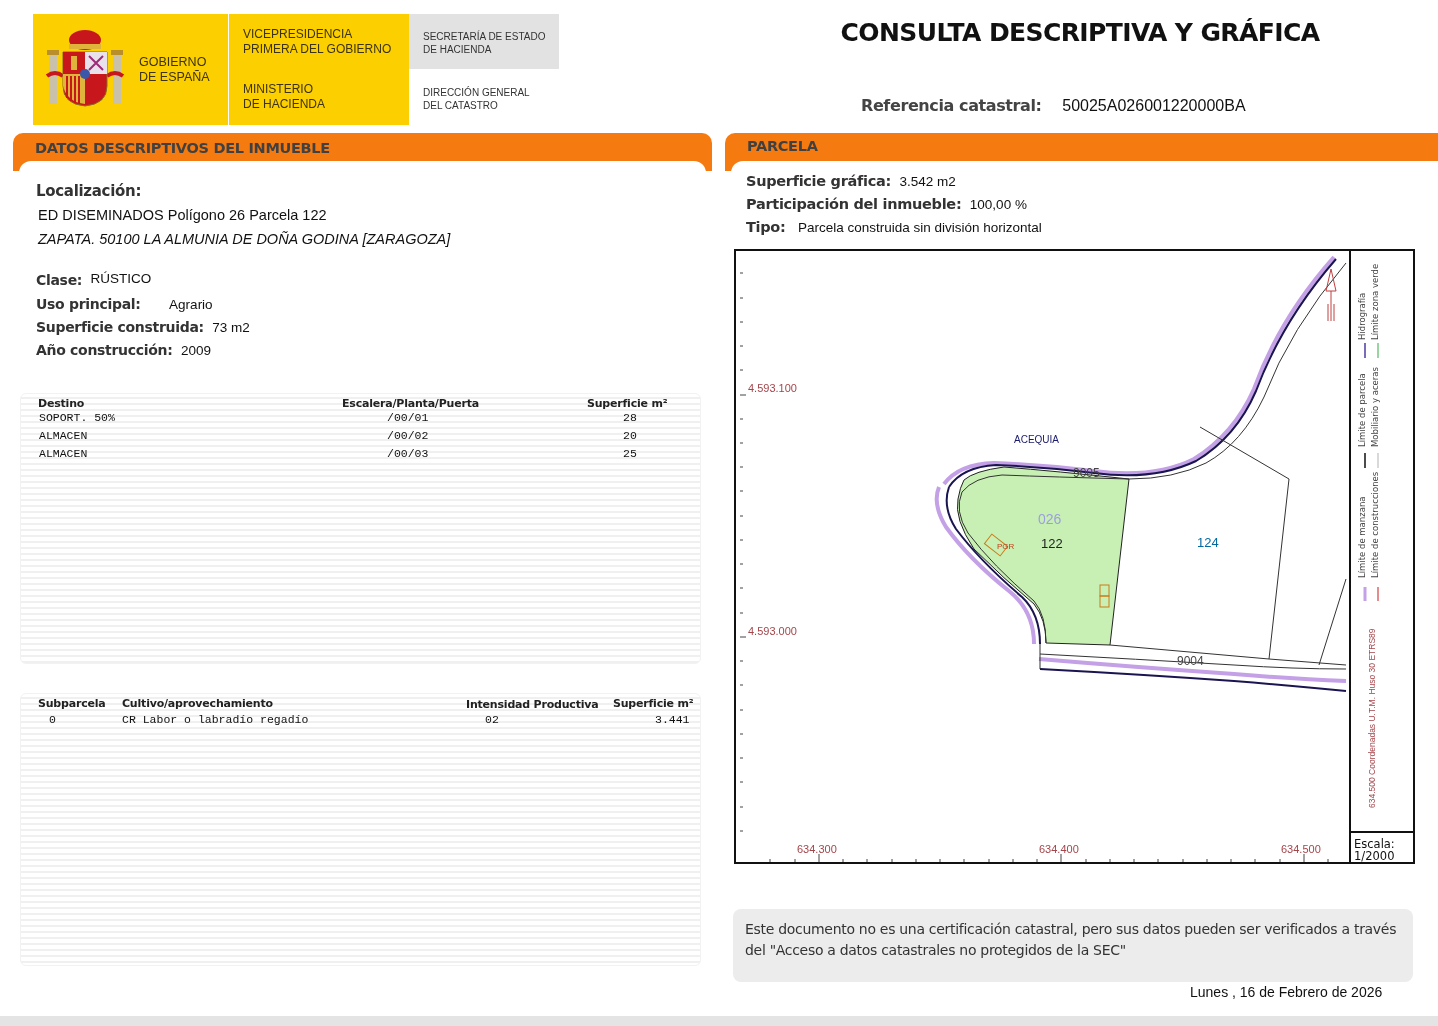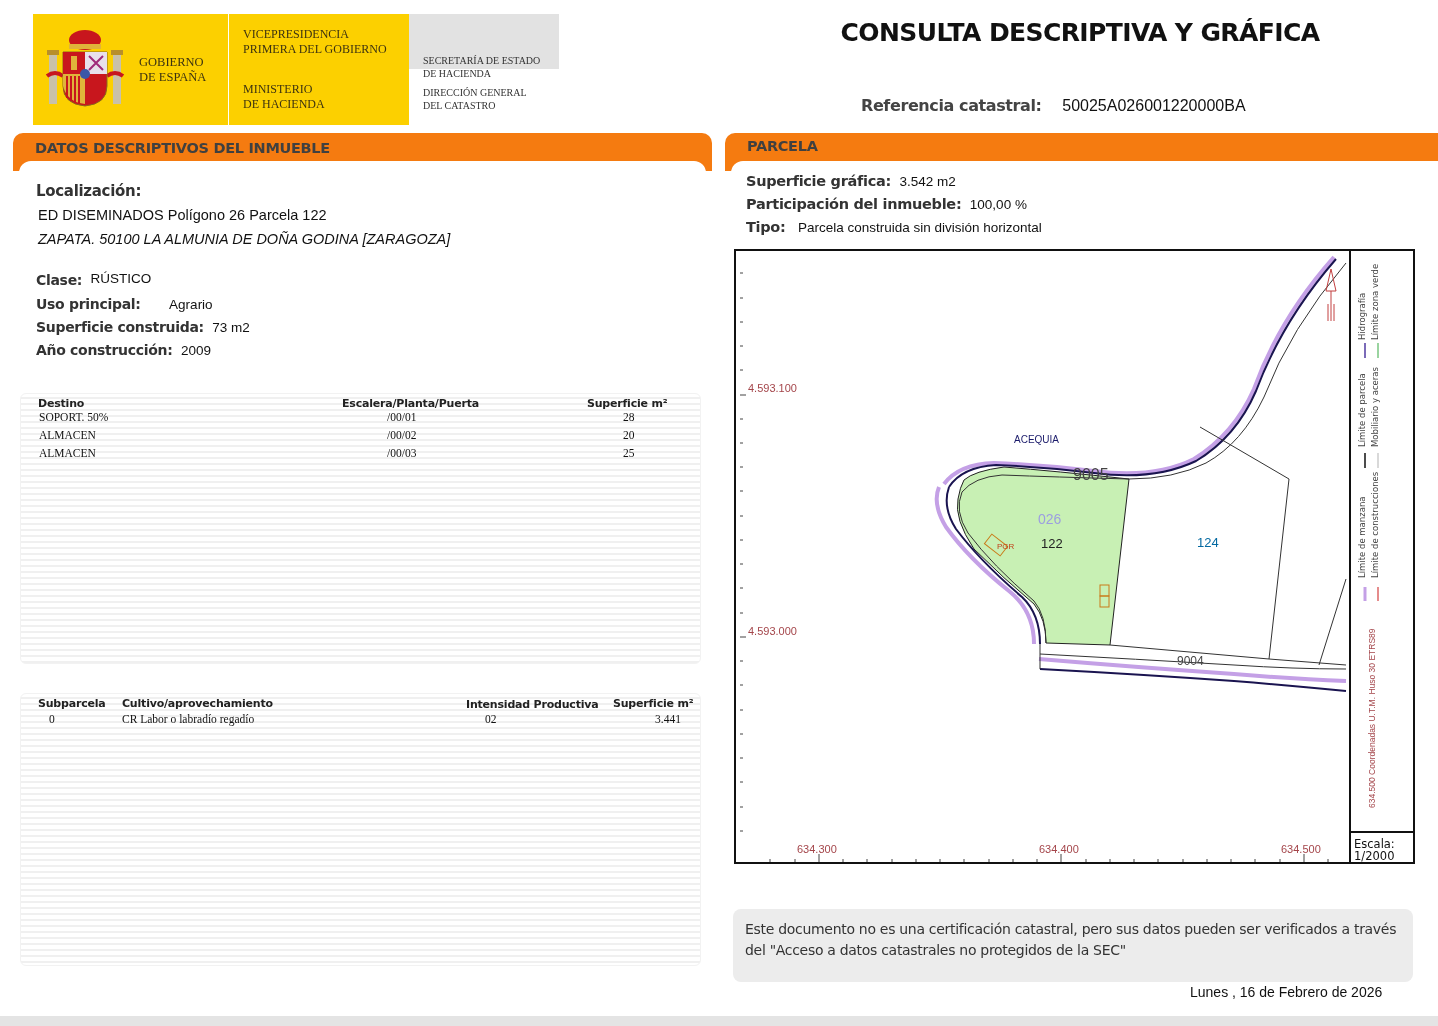--- a/index.html
+++ b/index.html
@@ -5,21 +5,21 @@
   * { box-sizing: border-box; margin: 0; padding: 0; }
   html, body { width: 1438px; height: 1026px; background: #ffffff; overflow: hidden; }
   body { position: relative; font-family: "Liberation Sans", sans-serif; color: #111; }
   .abs { position: absolute; }
 
   
   .logo-block { position: absolute; left: 33px; top: 14px; width: 526px; height: 111px; }
   .logo-yellow1 { position: absolute; left: 0; top: 0; width: 195px; height: 111px; background: #fcd000; }
   .logo-yellow2 { position: absolute; left: 196px; top: 0; width: 180px; height: 111px; background: #fcd000; }
   .logo-grey { position: absolute; left: 376px; top: 0; width: 150px; height: 55px; background: #e2e2e2; }
-  .logo-text { position: absolute; font-family: Liberation Serif, serif; color: #3d3310; line-height: 15px; }
+  .logo-text { position: absolute; font-family: Liberation Sans, sans-serif; color: #3d3310; line-height: 15px; }
   .logo-small { font-size: 10px; color: #333; line-height: 13px; }
   .coat { position: absolute; left: 12px; top: 12px; width: 80px; height: 86px; }
 
   .main-title { position: absolute; left: 760px; top: 14px; width: 640px; text-align: center; font-family: "DejaVu Sans", sans-serif; font-weight: bold; font-size: 25px; line-height: 38px; letter-spacing: -0.6px; color: #111; }
   .ref { position: absolute; left: 861px; top: 96px; font-size: 17px; }
   .ref-label { font-family: "DejaVu Sans", sans-serif; font-weight: bold; color: #444; font-size: 16px; letter-spacing: -0.4px; }
   .ref-value { margin-left: 16px; font-size: 16px; color: #111; }
 
   
   .section-bar { position: absolute; height: 30px; background: #f57b10; border-radius: 10px 10px 0 0; }
@@ -30,21 +30,21 @@
   .lbl { font-family: "DejaVu Sans", sans-serif; font-weight: bold; color: #333; font-size: 14px; letter-spacing: -0.3px; }
   .val { font-family: "Liberation Sans", sans-serif; font-size: 13.5px; color: #111; }
   .addr { font-family: "Liberation Sans", sans-serif; font-size: 14.5px; color: #111; }
   .subhead { font-family: "DejaVu Sans", sans-serif; font-weight: bold; color: #333; font-size: 14px; letter-spacing: -0.4px; margin-top: 48px; }
 
   
   .table-panel { position: absolute; border-radius: 6px;
     background: repeating-linear-gradient(to bottom, #ffffff 0px, #ffffff 3px, #f0f0f0 3px, #f0f0f0 5px, #ffffff 5px, #ffffff 6px);
     border: 1px solid #f2f2f2; }
   .th { position: absolute; font-family: "DejaVu Sans", sans-serif; font-weight: bold; font-size: 11px; color: #222; letter-spacing: -0.2px; }
-  .td { position: absolute; font-family: Liberation Serif, serif; font-size: 11.5px; color: #111; }
+  .td { position: absolute; font-family: Liberation Mono, monospace; font-size: 11.5px; color: #111; }
 
   
   .map-frame { position: absolute; left: 734px; top: 249px; width: 681px; height: 615px; border: 2px solid #111; background: #fff; }
   .map-divider { position: absolute; left: 1349px; top: 249px; width: 2px; height: 615px; background: #111; }
   .scale-box-line { position: absolute; left: 1349px; top: 831px; width: 66px; height: 2px; background: #111; }
   .scale-text { position: absolute; left: 1354px; top: 838px; font-family: "DejaVu Sans", sans-serif; font-size: 11.5px; line-height: 12px; color: #111; }
   .coord { position: absolute; font-size: 11px; color: #a4454a; font-family: "Liberation Sans", sans-serif; }
   .legend-vert { position: absolute; transform-origin: left top; transform: rotate(-90deg); white-space: nowrap; font-size: 8.5px; color: #444; font-family: "DejaVu Sans", sans-serif; }
   .map-label { position: absolute; font-family: "Liberation Sans", sans-serif; }
 
@@ -82,21 +82,21 @@
     <div>DE ESPAÑA</div>
   </div>
   <div class="logo-text" style="left:210px; top:13px; font-size:12px;">
     <div>VICEPRESIDENCIA</div>
     <div>PRIMERA DEL GOBIERNO</div>
   </div>
   <div class="logo-text" style="left:210px; top:68px; font-size:12px;">
     <div>MINISTERIO</div>
     <div>DE HACIENDA</div>
   </div>
-  <div class="logo-text logo-small" style="left:390px; top:16px;margin-top:24px;">
+  <div class="logo-text logo-small" style="left:390px; top:16px;">
     <div>SECRETARÍA DE ESTADO</div>
     <div>DE HACIENDA</div>
   </div>
   <div class="logo-text logo-small" style="left:390px; top:72px;">
     <div>DIRECCIÓN GENERAL</div>
     <div>DEL CATASTRO</div>
   </div>
 </div>
 
 <div class="main-title">
@@ -277,21 +277,21 @@
   </g>
 </svg>
 
 <div class="coord" style="left:748px; top:382px;">4.593.100</div>
 <div class="coord" style="left:748px; top:625px;">4.593.000</div>
 <div class="coord" style="left:797px; top:843px;">634.300</div>
 <div class="coord" style="left:1039px; top:843px;">634.400</div>
 <div class="coord" style="left:1281px; top:843px;">634.500</div>
 
 <div class="map-label" style="left:1014px; top:434px; font-size:10px; color:#1a1a6a;">ACEQUIA</div>
-<div class="map-label" style="left:1073px; top:466px; font-size:16px; color:#444;">9005</div>
+<div class="map-label" style="left:1073px; top:466px; font-size:12px; color:#444;">9005</div>
 <div class="map-label" style="left:1038px; top:511px; font-size:14px; color:#9c9ee0;">026</div>
 <div class="map-label" style="left:1041px; top:536px; font-size:13px; color:#222;">122</div>
 <div class="map-label" style="left:997px; top:542px; font-size:8px; color:#c0401a;">PGR</div>
 <div class="map-label" style="left:1197px; top:535px; font-size:13px; color:#0369a1;">124</div>
 <div class="map-label" style="left:1177px; top:654px; font-size:12px; color:#444;">9004</div>
 
 <div class="map-divider"></div>
 <div class="scale-box-line"></div>
 
 <svg class="abs" style="left:1352px; top:253px;" width="60" height="575">

